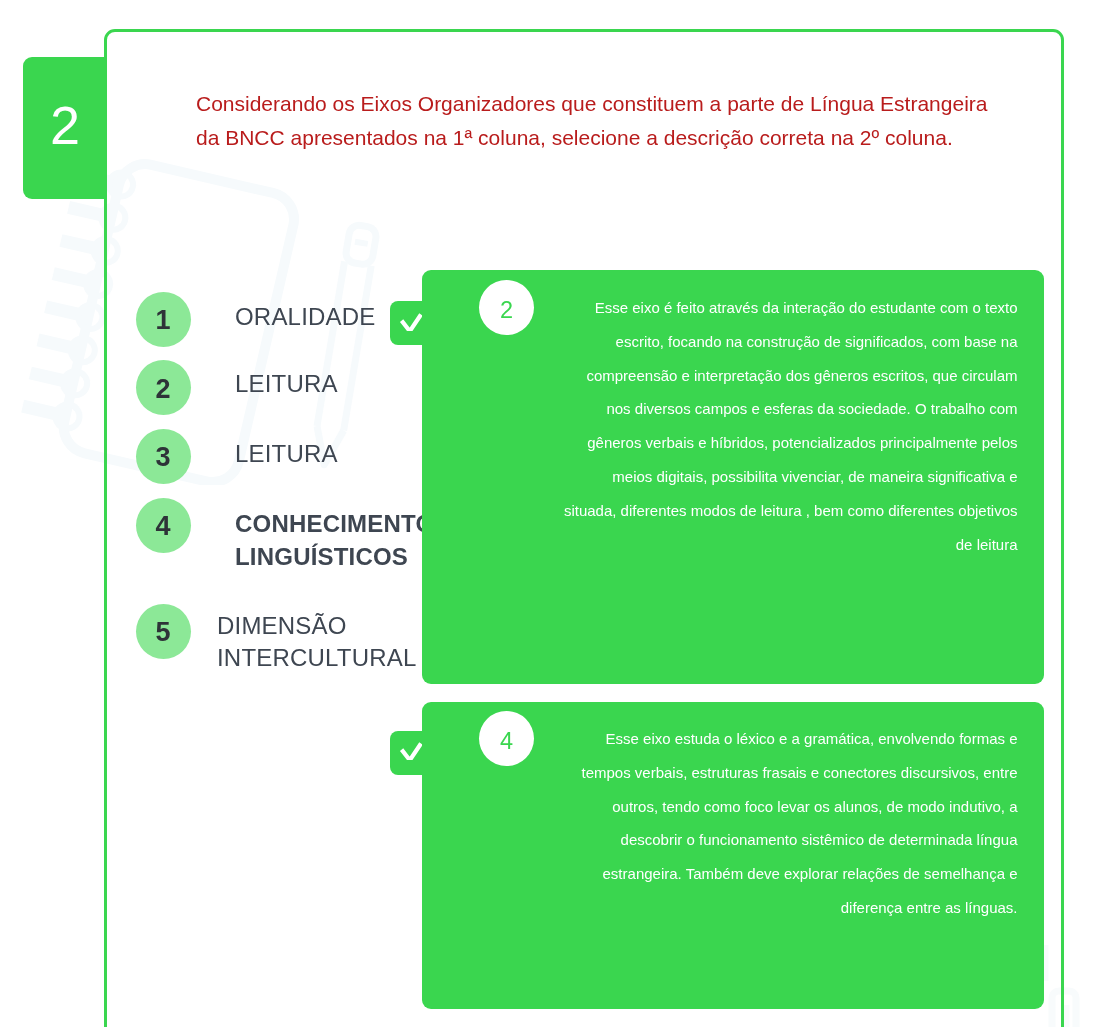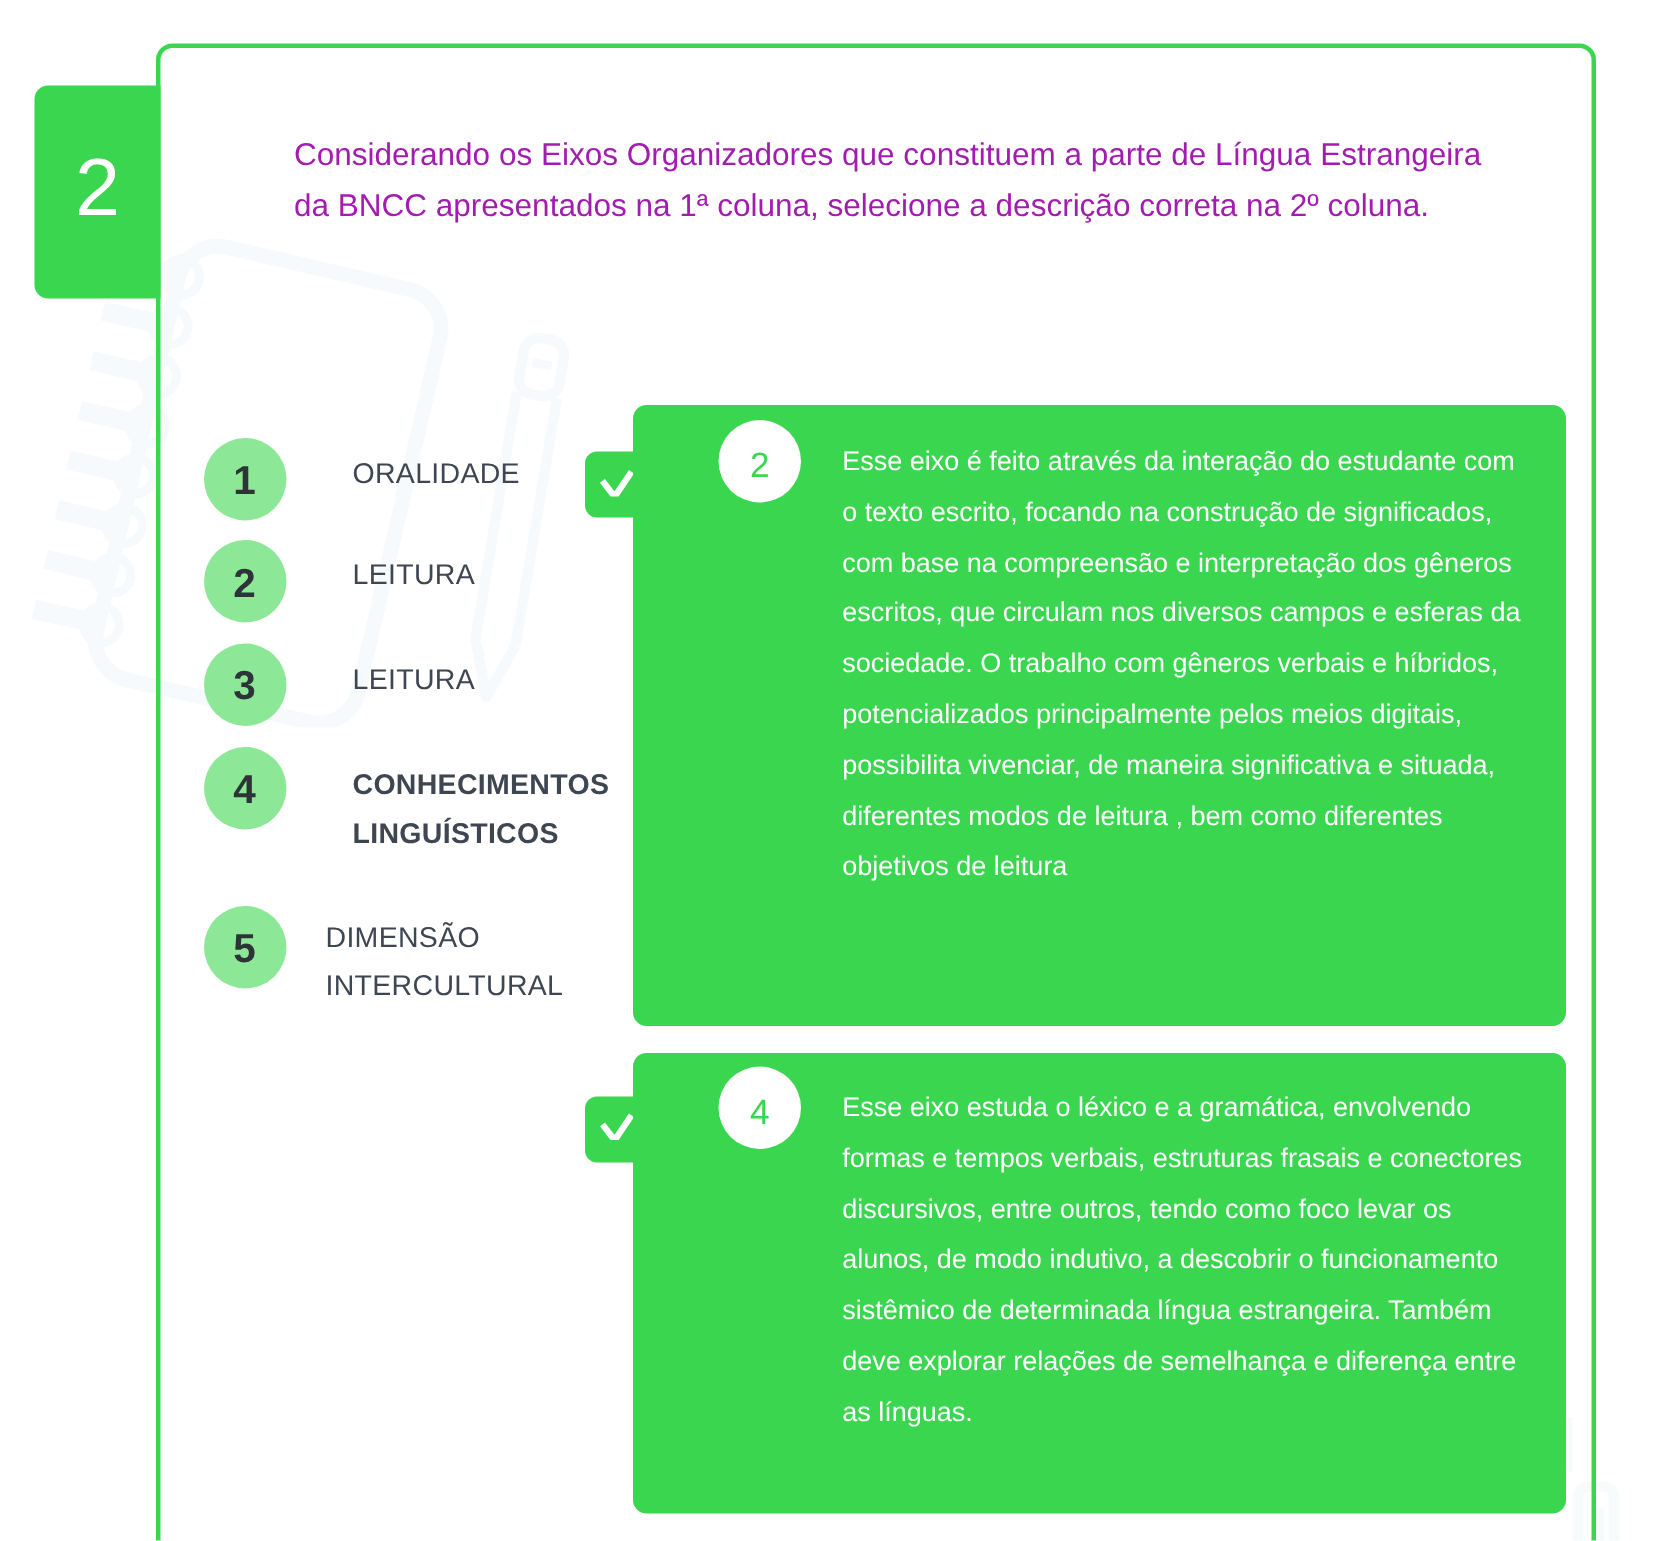--- a/index.html
+++ b/index.html
@@ -57,39 +57,39 @@
     z-index: 1;
     pointer-events: none;
   }
 
   .prompt {
     position: absolute;
     left: 196px; top: 86.5px;
     width: 800px;
     font-size: 21px;
     line-height: 34px;
-    color: #a21caf;
+    color: #b91c1c;
     z-index: 3;
   }
 
   
   .lnum {
     position:absolute;
     width: 55px; height: 55px; border-radius: 50%;
     background: #8ce897; color: #2e3338;
     font-size: 27px; font-weight: 700;
     z-index: 3;
   }
   .lnum span {
     position:absolute; left:0; top:1.5px; width:100%; height:100%;
     display:flex; align-items:center; justify-content:center;
   }
   .ltext {
     position:absolute;
-    font-size: 19px;
+    font-size: 24px;
     line-height: 32.5px;
     color: #3e4651;
     letter-spacing: 0.2px;
     z-index: 3;
     white-space: pre-line;
   }
 
   
   .ans-check {
     position: absolute;
@@ -110,23 +110,24 @@
     width: 55px; height: 55px; border-radius: 50%;
     background: #fff; color: #3ad64f;
     font-size: 23.5px; font-weight: 400;
   }
   .ans-num span {
     position:absolute; left:0; top:2.5px; width:100%; height:100%;
     display:flex; align-items:center; justify-content:center;
   }
   .ans-text {
     position:absolute;
-    font-size: 18px;
+    font-size: 15px;
     line-height: 33.8px;
     color: #ffffff;
+    text-align: right;
   }
 </style>
 </head>
 <body>
 
 <div class="page">
 
   <svg class="watermark" viewBox="0 0 440 360" fill="none">
     <g stroke="#f6fafc" fill="none">
     <g transform="rotate(13 138 60)">

